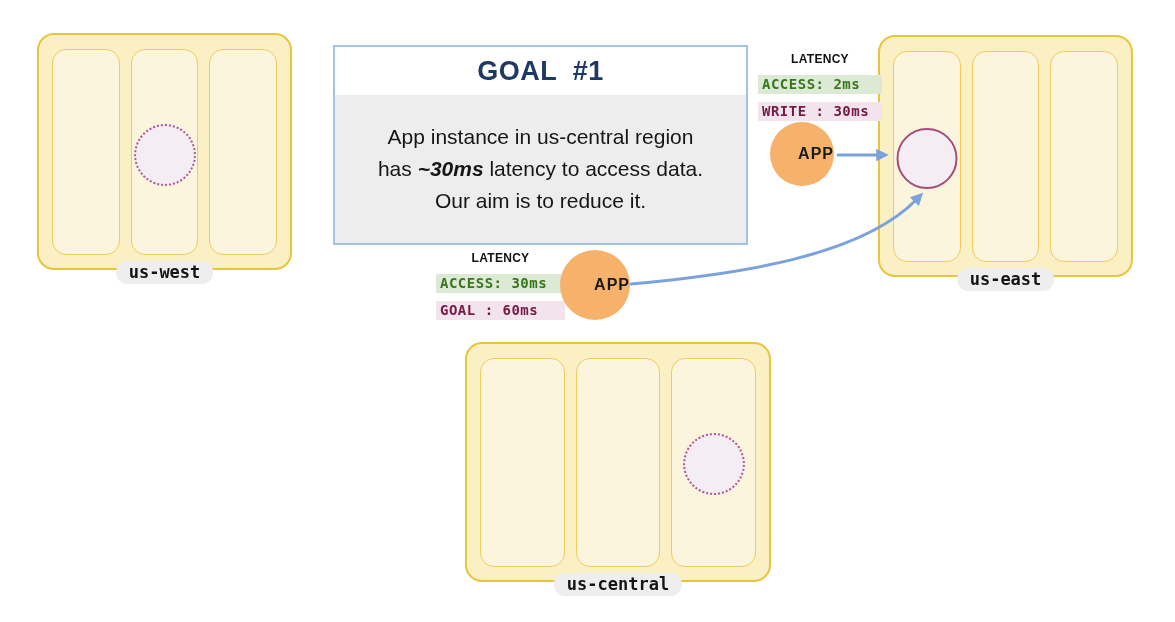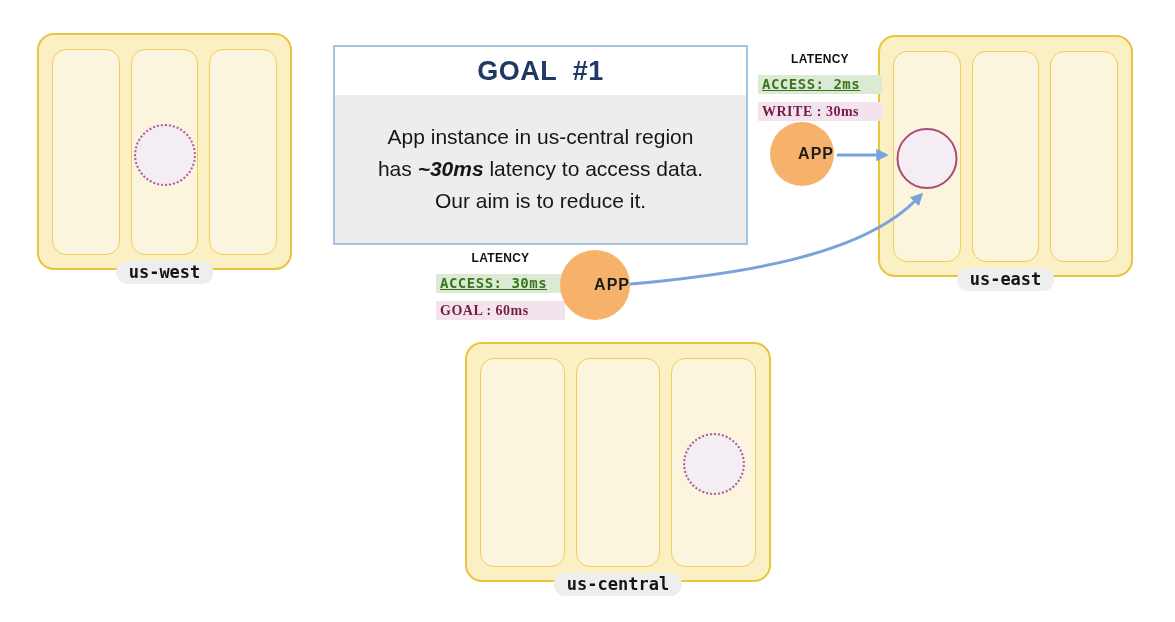--- a/index.html
+++ b/index.html
@@ -69,22 +69,22 @@
   
   .latency-block{ position:absolute; display:flex; flex-direction:column; gap:8px;margin-left:8px; }
   .latency-heading{
     text-align:center; font-size:12px; font-weight:bold; color:#111111;
     letter-spacing:0.3px; margin-bottom:1px;
   }
   .latency-row{
     font-family:"DejaVu Sans Mono", monospace; font-weight:bold; font-size:14px;
     line-height:17px; padding:1px 4px; letter-spacing:0.5px; white-space:pre;
   }
-  .latency-access{ background:var(--green-bg); color:var(--green-text);text-decoration:underline; }
-  .latency-write { background:var(--pink-bg);  color:var(--pink-text);font-family:Liberation Serif, serif; }
+  .latency-access{ background:var(--green-bg); color:var(--green-text); }
+  .latency-write { background:var(--pink-bg);  color:var(--pink-text); }
   
   .app-circle{
     position:absolute; border-radius:50%; background:var(--app-fill);
     display:flex; align-items:center; justify-content:flex-end;
   }
   .app-label{
     font-size:16px; font-weight:bold; color:#1b1b1b; letter-spacing:1px;
   }
   
   .arrows{ position:absolute; left:0; top:0; width:1175px; height:622px; pointer-events:none; }

